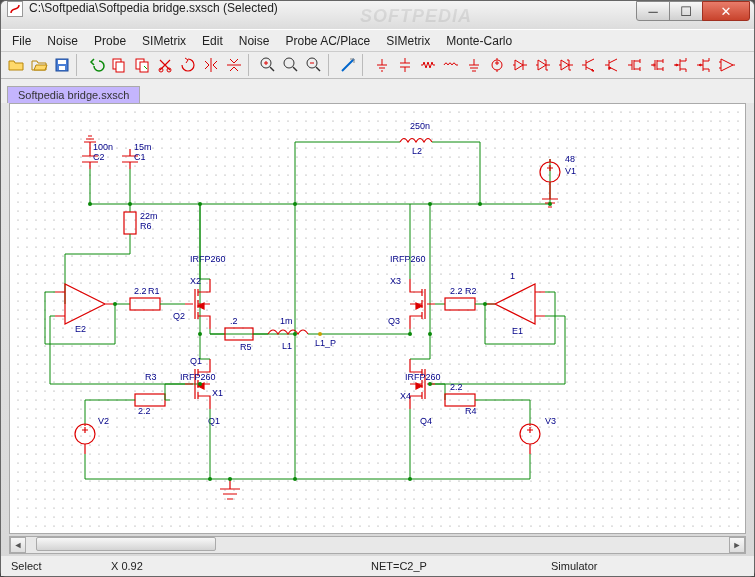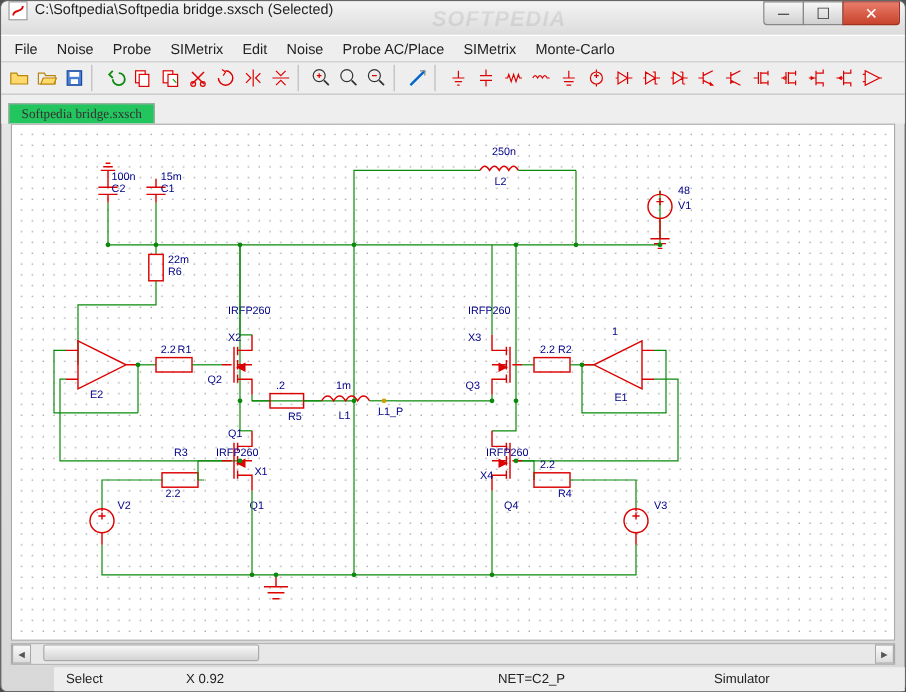--- a/index.html
+++ b/index.html
@@ -14,28 +14,28 @@
 .win-btn { width: 34px; height: 20px; border: 1px solid #888; background: linear-gradient(#f8f8f8,#d0d0d0); display: flex; align-items: center; justify-content: center; font-size: 13px; color: #333; margin-left: -1px; }
 .win-btn.min { border-radius: 0 0 0 3px; }
 .win-btn.close { background: linear-gradient(#e97c6a,#c8432c); color: #fff; border-radius: 0 0 3px 0; width: 48px; border-color: #a03020; }
 .menubar { height: 22px; background: #eee; display: flex; align-items: center; padding: 0 4px; gap: 2px; border-top: 1px solid #fff; }
 .menuitem { padding: 2px 7px; color: #222; cursor: default; }
 .toolbar { height: 28px; background: #eee; display: flex; align-items: center; padding: 0 4px; gap: 1px; border-top: 1px solid #ccc; border-bottom: 1px solid #bbb; }
 .tbtn { width: 22px; height: 22px; display: flex; align-items: center; justify-content: center; border: 1px solid transparent; cursor: default; }
 .tbtn svg { width: 18px; height: 18px; }
 .tsep { width: 6px; height: 22px; border-left: 1px solid #bbb; margin: 0 2px; }
 .tabstrip { height: 24px; background: #eee; display: flex; align-items: flex-end; padding: 0 6px; }
-.tab { background: #22c55e; border: 1px solid #aaa; border-bottom: none; padding: 2px 10px; font-size: 11px; color: #333; font-family: Liberation Serif, serif; }
+.tab { background: #c4b5fd; border: 1px solid #aaa; border-bottom: none; padding: 2px 10px; font-size: 11px; color: #333; }
 .canvas-wrap { flex: 1; background: #fff; border: 1px solid #aaa; margin: 0 8px 2px 8px; position: relative; overflow: hidden; }
 .canvas-wrap svg { position: absolute; left: -20px; top: -20px; }
 .scroll-h { height: 18px; background: #eee; margin: 0 8px 2px 8px; border: 1px solid #aaa; display: flex; align-items: center; }
 .sc-btn { width: 16px; height: 16px; background: linear-gradient(#f8f8f8,#ddd); border: 1px solid #aaa; display: flex; align-items: center; justify-content: center; font-size: 9px; color: #555; }
 .sc-track { flex: 1; height: 16px; background: #e8e8e8; position: relative; }
 .sc-thumb { position: absolute; left: 10px; top: 0; width: 180px; height: 14px; background: linear-gradient(#f8f8f8,#d4d4d4); border: 1px solid #aaa; border-radius: 2px; }
-.statusbar { height: 20px; background: #eee; display: flex; align-items: center; padding: 0 10px; font-size: 11px; color: #222; margin-left: 44px; }
+.statusbar { height: 20px; background: #eee; display: flex; align-items: center; padding: 0 10px; font-size: 11px; color: #222; }
 .sb-cell { flex: 0 0 auto; }
 .sb-spacer { flex: 1; }
 .wire { stroke: #0a8a0a; stroke-width: 1; fill: none; }
 .comp { stroke: #d00; stroke-width: 1.2; fill: none; }
 .lbl { font: 9px Tahoma, sans-serif; fill: #008; }
 </style>
 </head>
 <body>
 
 <div class="window">

